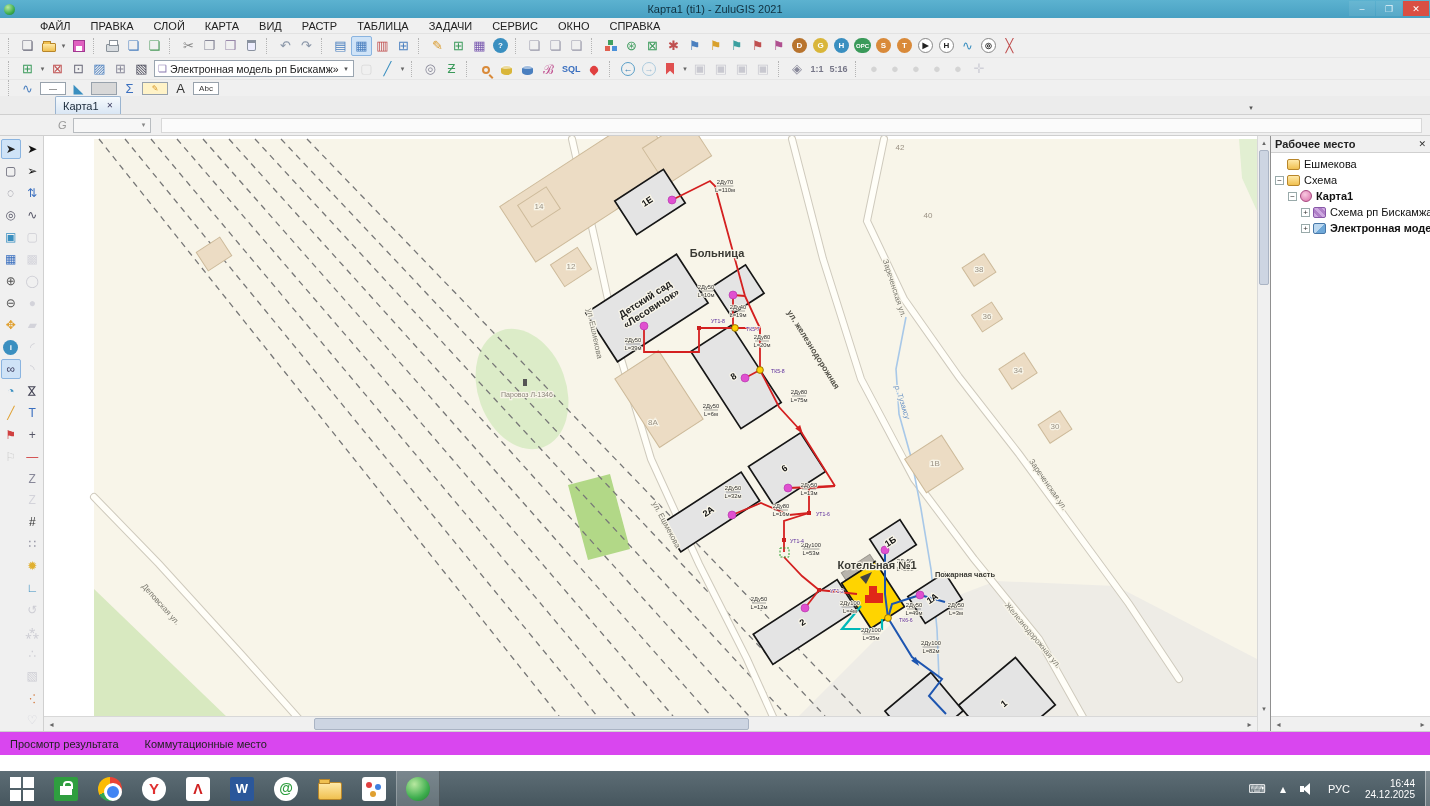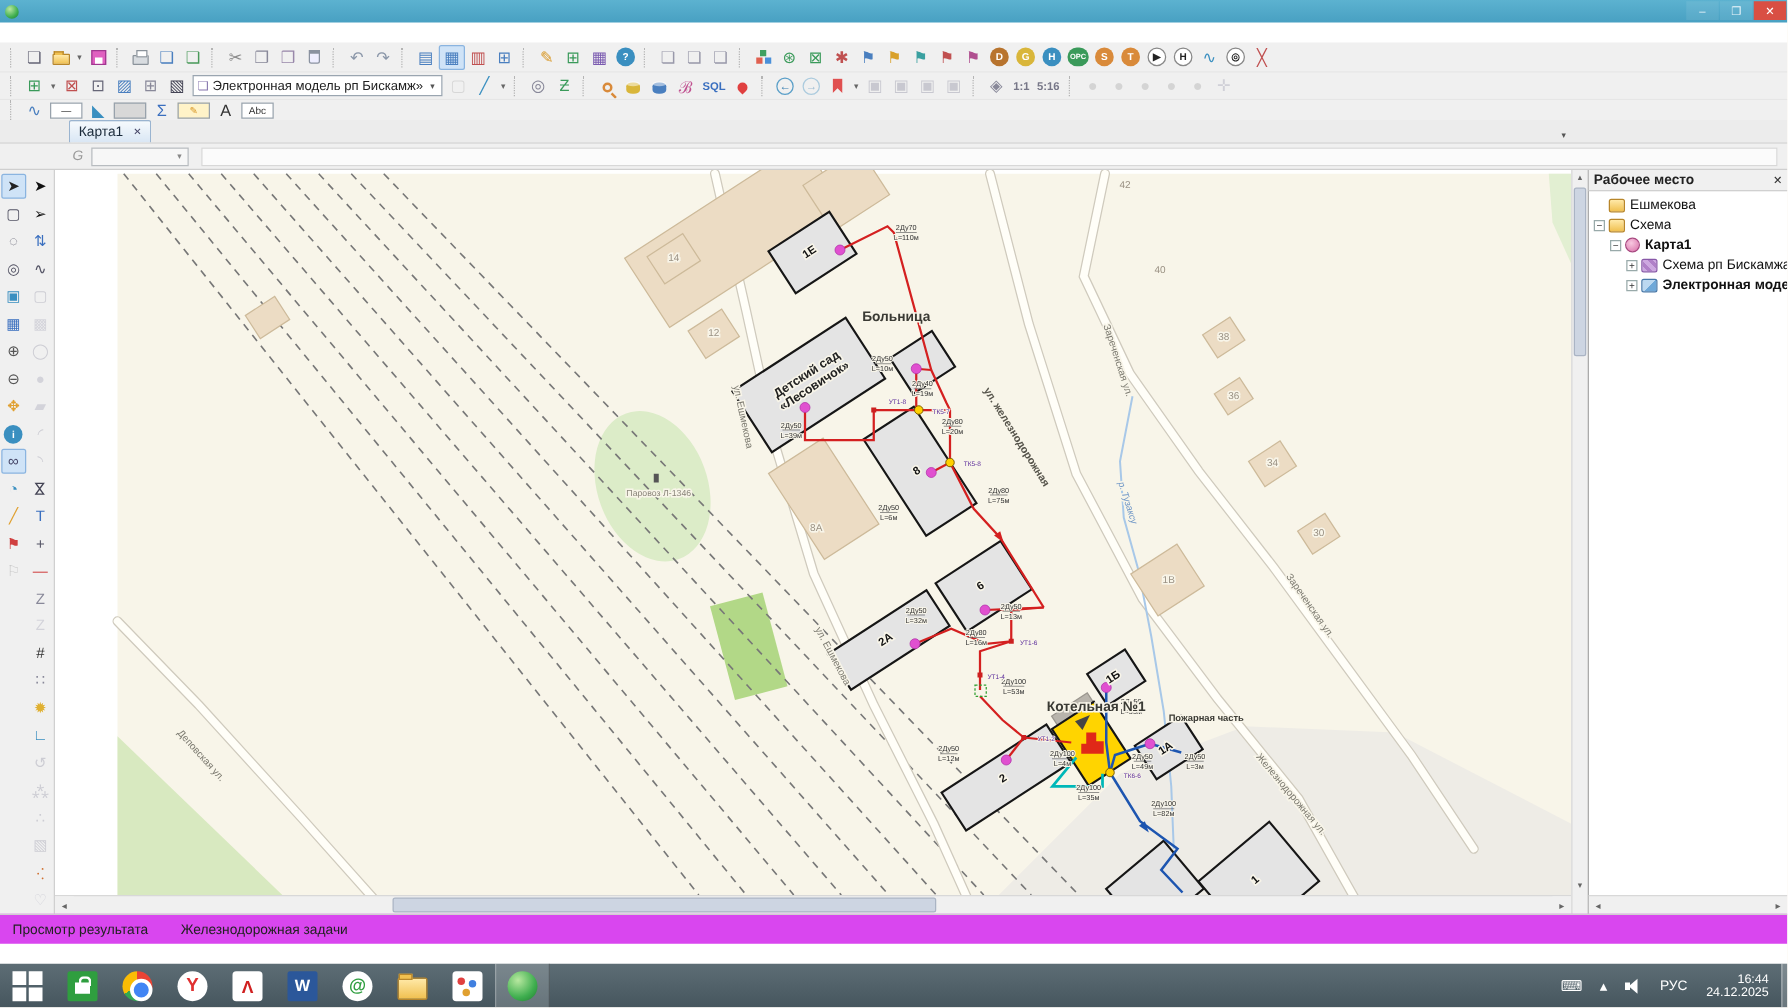--- a/index.html
+++ b/index.html
@@ -182,27 +182,41 @@
 .plab line { stroke:#555; stroke-width:.5; }
 .nlab { font-size:5.2px; fill:#5a2a9a; paint-order:stroke; stroke:#f8f5e9; stroke-width:1.4px; }
 </style>
 </head>
 <body>
 
 <div class="screen">
 
   <div id="titlebar">
     <div class="appico"></div>
+    <div class="wtitle">Карта1 (ti1) - ZuluGIS 2021</div>
     <div class="winbtns">
       <div class="winbtn">–</div>
       <div class="winbtn">❐</div>
       <div class="winbtn close">✕</div>
     </div>
   </div>
 
+  <div id="menubar">
+    <span>ФАЙЛ</span>
+    <span>ПРАВКА</span>
+    <span>СЛОЙ</span>
+    <span>КАРТА</span>
+    <span>ВИД</span>
+    <span>РАСТР</span>
+    <span>ТАБЛИЦА</span>
+    <span>ЗАДАЧИ</span>
+    <span>СЕРВИС</span>
+    <span>ОКНО</span>
+    <span>СПРАВКА</span>
+  </div>
 
   <div id="tb1" class="tbar">
       <span class="tsep"></span>
       <span class="tbtn" style="color: rgb(102, 102, 119);">❏</span>
       <span class="tbtn">
         <i class="ic ic-folder"></i>
       </span>
       <span class="tdd">▾</span>
       <span class="tbtn">
         <i class="ic ic-floppy"></i>
@@ -713,21 +727,21 @@
         </div>
       <div class="pscroll">
         <span class="sarrow">◂</span>
         <span class="sarrow">▸</span>
       </div>
     </div>
   </div>
 
   <div id="btabs">
     <span>Просмотр результата</span>
-    <span>Железнодорожная задачи</span>
+    <span>Коммутационные место</span>
   </div>
 
 
   <div id="taskbar">
     <span id="tkapps" style="display:flex;">
         <div class="tkslot">
           <div class="tkico tk-start">
             <i></i>
             <i></i>
             <i></i>

